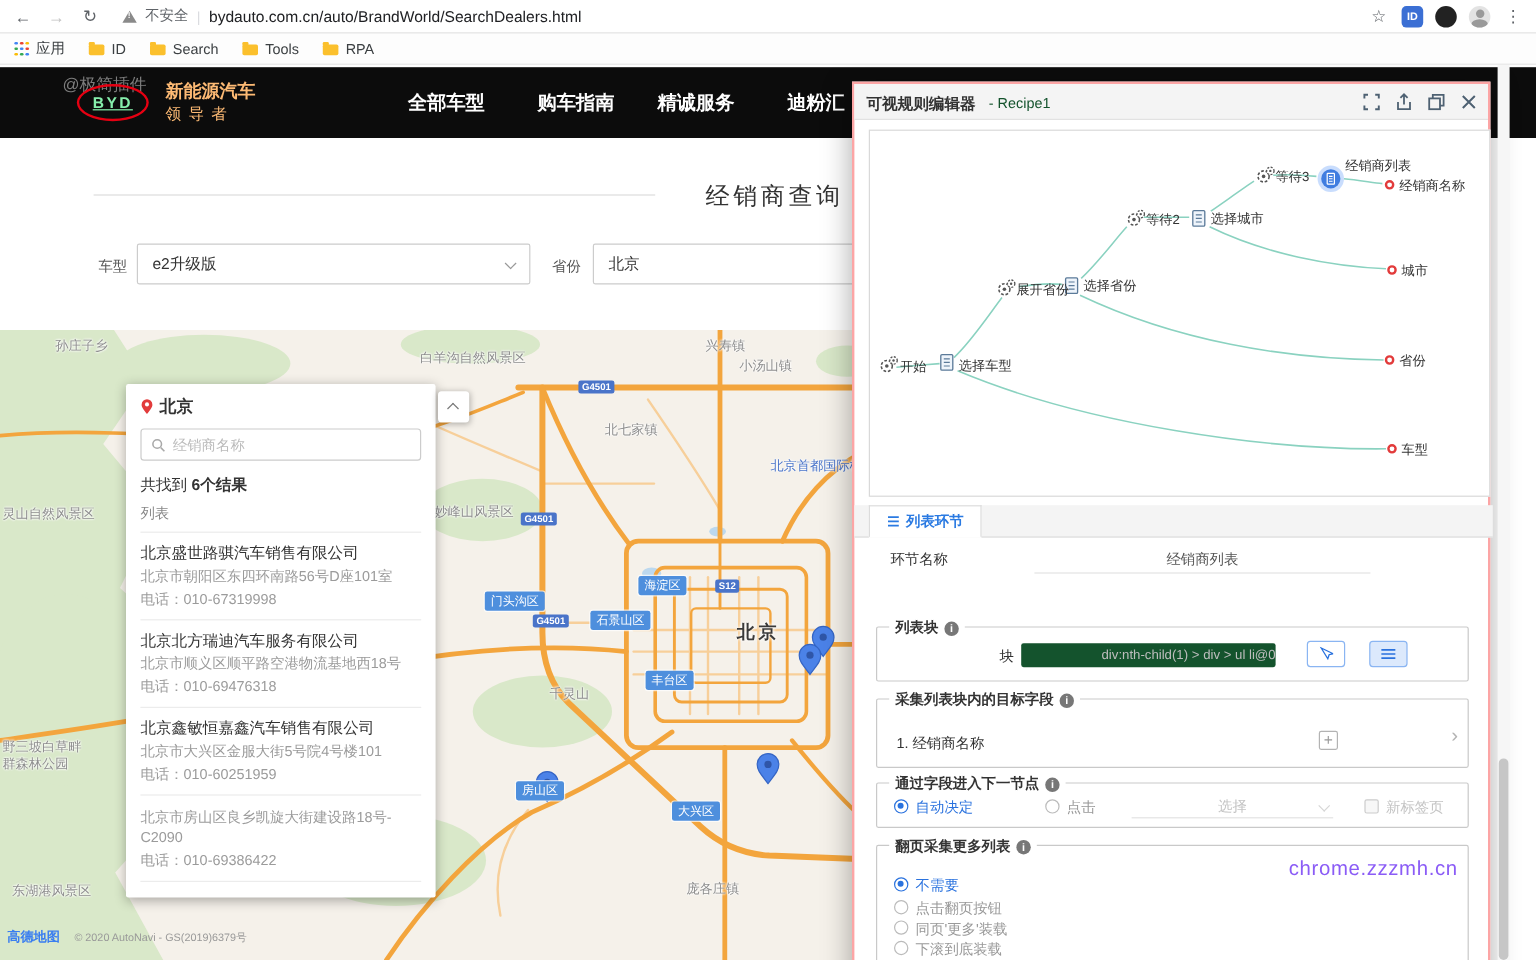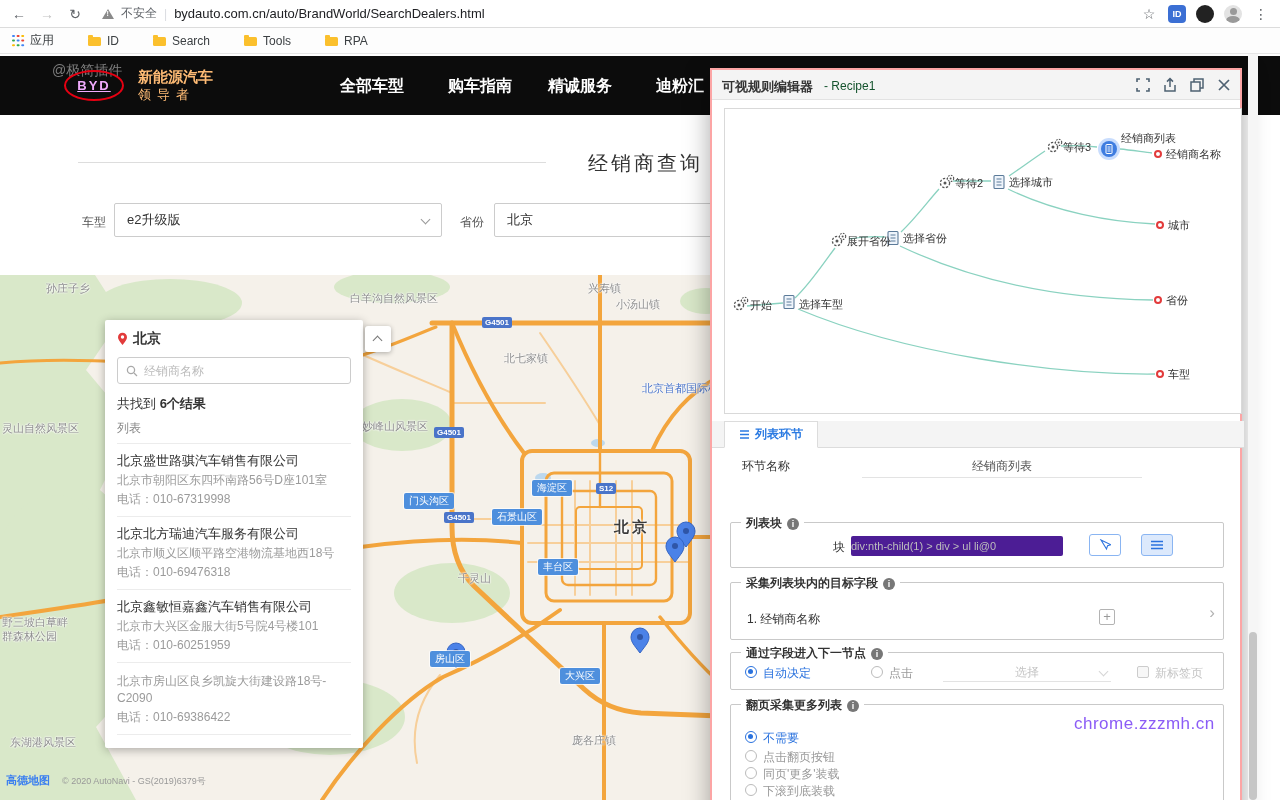--- a/index.html
+++ b/index.html
@@ -19,35 +19,35 @@
   .omni-sep{color:#dadce0;font-size:12px;}
   .omni-url{font-size:13px;color:#202124;}
   .ext-id{width:18px;height:18px;border-radius:4px;background:#3b6fd4;color:#fff;font-size:9px;
     font-weight:bold;display:flex;align-items:center;justify-content:center;}
   .ext-dark{width:18px;height:18px;border-radius:50%;background:#222;display:inline-block;}
   .avatar-ic{width:18px;height:18px;border-radius:50%;background:#e3e3e3;position:relative;overflow:hidden;}
   .avatar-ic::before{content:"";position:absolute;left:5.5px;top:3px;width:7px;height:7px;border-radius:50%;background:#9a9a9a;}
   .avatar-ic::after{content:"";position:absolute;left:2px;top:11px;width:14px;height:9px;border-radius:50%;background:#9a9a9a;}
 
   .bookmarks{position:absolute;top:28px;left:0;width:1280px;height:26px;background:#fdfdfd;
-    border-bottom:1px solid #e6e6e6;display:flex;align-items:center;padding:0 12px;gap:34px;z-index:50;}
+    border-bottom:1px solid #e6e6e6;display:flex;align-items:center;padding:0 12px;gap:20px;z-index:50;}
   .bm{display:flex;align-items:center;gap:6px;font-size:12px;color:#3c4043;cursor:pointer;}
   .apps-grid{position:relative;width:12px;height:12px;}
   .apps-grid::before{content:"";position:absolute;left:0;top:0;width:2.6px;height:2.6px;border-radius:50%;background:#4285f4;
     box-shadow:4.6px 0 0 #ea4335,9.2px 0 0 #fbbc05,0 4.6px 0 #34a853,4.6px 4.6px 0 #4285f4,
     9.2px 4.6px 0 #ea4335,0 9.2px 0 #fbbc05,4.6px 9.2px 0 #34a853,9.2px 9.2px 0 #4285f4;}
   .folder{width:13px;height:9px;background:#fbc02d;border-radius:1.5px;position:relative;margin-top:2px;}
   .folder::before{content:"";position:absolute;top:-2.5px;left:0;width:5px;height:3px;background:#fbc02d;border-radius:1px 1px 0 0;}
 
   
   .page{position:absolute;top:54px;left:0;width:1280px;height:746px;background:#fff;overflow:hidden;}
   .site-header{position:absolute;top:2px;left:0;width:1280px;height:59px;background:#0c0c0c;}
   .hdr-watermark{position:absolute;left:52px;top:6px;color:#7d7d7d;font-size:14px;}
   .byd-logo{position:absolute;left:64px;top:14px;width:60px;height:31px;border:2px solid #e60012;border-radius:50%;
-    color:#f0abfc;font-weight:bold;font-size:13px;letter-spacing:2px;text-align:center;line-height:27px;text-decoration:underline;}
+    color:#86efac;font-weight:bold;font-size:13px;letter-spacing:2px;text-align:center;line-height:27px;text-decoration:underline;}
   .tagline{position:absolute;left:138px;top:11px;color:#fdba74;line-height:1.3;}
   .tagline .t1{font-size:15px;font-weight:bold;display:block;}
   .tagline .t2{font-size:13px;letter-spacing:6px;display:block;}
   .site-nav-item{position:absolute;top:20px;color:#fff;font-size:16px;font-weight:bold;cursor:pointer;}
   .page-title{position:absolute;left:588px;top:96px;font-size:20px;color:#333;letter-spacing:3px;}
   .title-line{position:absolute;left:78px;top:108px;width:468px;height:1px;background:#ddd;}
   .form-label{position:absolute;top:160px;font-size:12px;color:#555;}
   .fselect{position:absolute;top:149px;height:34px;border:1px solid #ccc;border-radius:2px;background:#fff;
     font-size:13px;color:#333;line-height:32px;padding-left:12px;cursor:pointer;}
   .chev{display:inline-block;width:7px;height:7px;border-right:1.5px solid #999;border-bottom:1.5px solid #999;
@@ -106,21 +106,21 @@
   .pinput{position:absolute;left:150px;top:0;width:280px;height:24px;line-height:24px;border-bottom:1px solid #e3e3e3;
     text-align:center;font-size:12px;color:#555;}
   .pinput.dim{color:#bdbdbd;}
   .pinput .chev{position:absolute;right:6px;top:8px;border-color:#c9c9c9;}
   .fsbox{position:absolute;left:18px;width:494px;border:1px solid #c9c9c9;border-radius:2px;background:#fff;}
   .fslegend{position:absolute;top:-8px;left:10px;background:#fff;padding:0 5px;font-size:12px;font-weight:bold;
     color:#333;display:flex;gap:5px;align-items:center;}
   .info-i{width:12px;height:12px;border-radius:50%;background:#777;color:#fff;font-size:9px;line-height:12px;
     text-align:center;font-weight:bold;font-style:normal;}
   .fs-label{position:absolute;font-size:12px;color:#333;}
-  .sel-input{position:absolute;height:20px;background:#4c1d95;color:#bdbdbd;font-size:11px;text-align:left;
+  .sel-input{position:absolute;height:20px;background:#14532d;color:#bdbdbd;font-size:11px;text-align:right;
     line-height:20px;overflow:hidden;white-space:nowrap;border-radius:2px;}
   .ibtn{position:absolute;width:32px;height:22px;border:1px solid #8ab5f2;border-radius:3px;background:#fff;
     display:flex;align-items:center;justify-content:center;cursor:pointer;}
   .ibtn.blue{background:#dce9fc;}
   .plusbox{position:absolute;width:16px;height:16px;border:1px solid #b3b3b3;border-radius:2px;color:#9a9a9a;
     font-size:13px;line-height:13px;text-align:center;cursor:pointer;}
   .chev-right{position:absolute;font-size:17px;color:#b3b3b3;cursor:pointer;}
   .radio{position:absolute;width:12px;height:12px;border-radius:50%;border:1.5px solid #bbb;background:#fff;cursor:pointer;}
   .radio.on{border-color:#2a72de;}
   .radio.on::after{content:"";position:absolute;left:2px;top:2px;width:5px;height:5px;border-radius:50%;background:#2a72de;}

